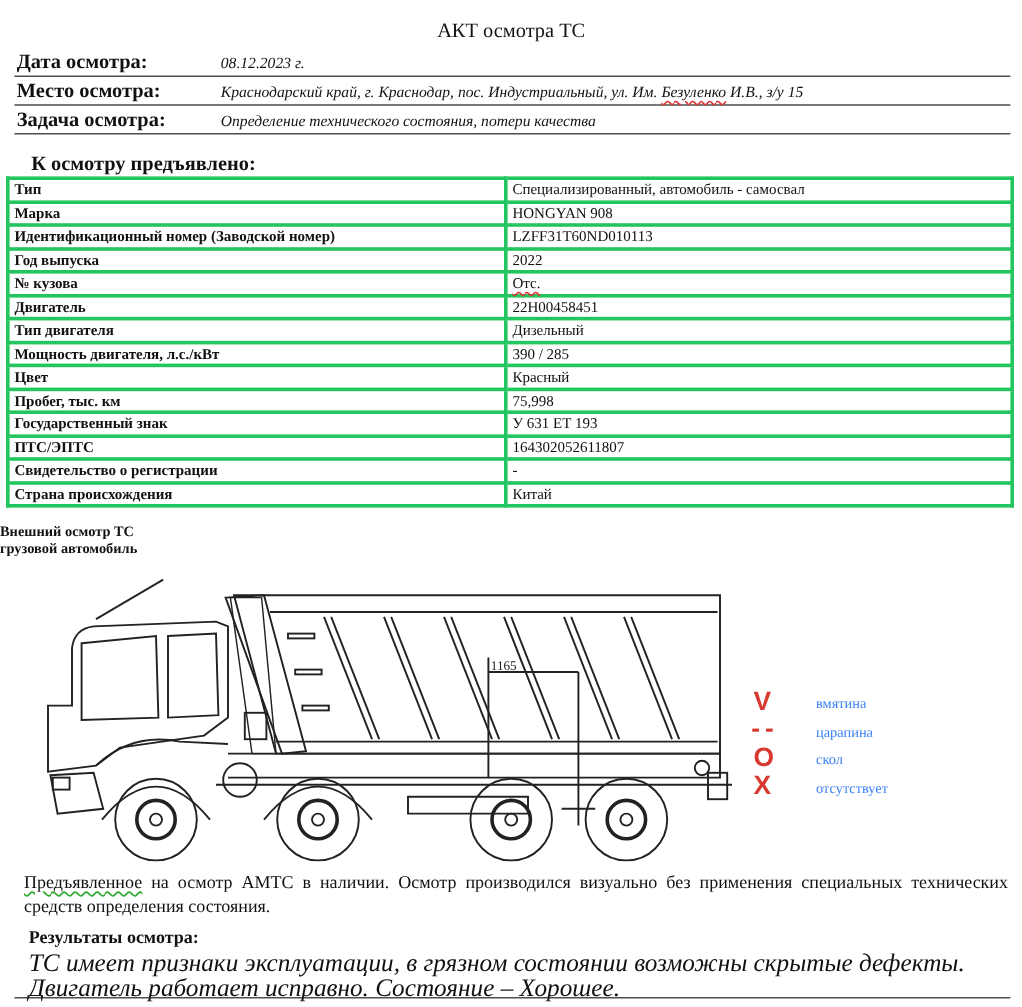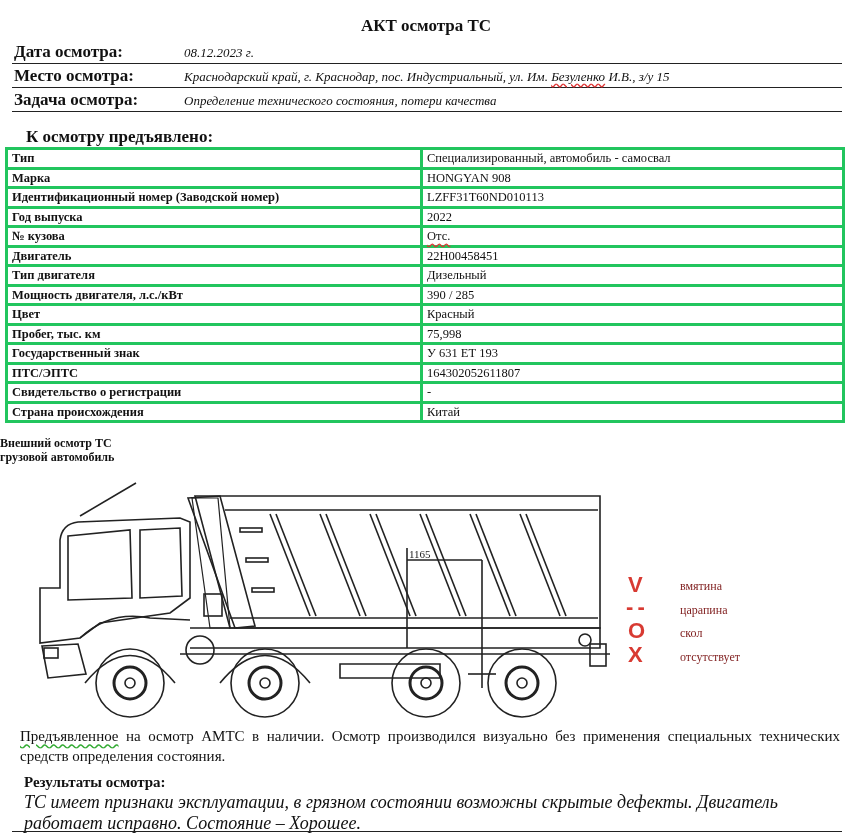--- a/index.html
+++ b/index.html
@@ -1,35 +1,35 @@
 <!DOCTYPE html>
 <html><head>
 <meta charset="utf-8">
 <style>
   html, body { margin: 0; padding: 0; background: #ffffff; }
   body { width: 852px; height: 839px; position: relative; overflow: hidden; color: #111; font-family: "Liberation Serif", serif; }
   .abs { position: absolute; }
-  #doc-title { left: 0; width: 852px; top: 16px; text-align: center; font-weight: bold; font-size: 17px; }
+  #doc-title { left: 0; width: 852px; top: 16px; text-align: center; font-weight: normal; font-size: 17px; }
   .hdr-row { left: 12px; width: 830px; height: 21px; border-bottom: 1.5px solid #222; }
   .hdr-label { position: absolute; left: 2px; top: 0; font-weight: bold; font-size: 17px; }
   .hdr-value { position: absolute; left: 172px; top: 3px; font-style: italic; font-size: 13px; }
   .spell { text-decoration: underline wavy #d33; text-underline-offset: 2px; }
   .spell-green { text-decoration: underline wavy #3a3; text-underline-offset: 2px; margin-top: 28px; }
   #presented-heading { left: 26px; top: 127px; font-weight: bold; font-size: 17px; }
   table#vehicle-table { position: absolute; left: 5px; top: 147px; width: 840px; border-collapse: collapse; font-size: 12.5px; }
   #vehicle-table td { border: 3px solid #22c55e; height: 16.5px; padding: 0 4px; line-height: 16px; vertical-align: middle; }
   #vehicle-table td.k { width: 404px; font-weight: bold; }
   #vehicle-table td.v { }
   #ext-title { left: 0; width: 852px; top: 436px; font-weight: bold; font-size: 12px; line-height: 14px; }
   #truck { left: 20px; top: 478px; }
   .legend-sym { position: absolute; color: #d83a32; font-family: "Liberation Sans", sans-serif; font-weight: bold; font-size: 22px; line-height: 22px; }
-  .legend-txt { position: absolute; font-size: 12px; color: #7f1d1d; }
+  .legend-txt { position: absolute; font-size: 12px; color: #3b82f6; }
   #para { left: 20px; top: 726px; width: 820px; font-size: 15px; line-height: 20px; text-align: justify; text-align-last: left; }
   #results-heading { left: 24px; top: 774px; font-weight: bold; font-size: 15px; }
-  #results-text { left: 24px; top: 792px; width: 800px; font-style: italic; font-size: 18px; line-height: 21px; }
+  #results-text { left: 24px; top: 792px; width: 800px; font-style: italic; font-size: 21px; line-height: 21px; }
   #bottom-line { left: 12px; top: 831px; width: 830px; border-bottom: 1.5px solid #222; }
 </style>
 </head>
 <body>
 
 <div id="doc-title" class="abs">АКТ осмотра ТС</div>
 
 <div class="abs hdr-row" style="top:42px;">
   <span class="hdr-label">Дата осмотра:</span>
   <span class="hdr-value">08.12.2023 г.</span>

